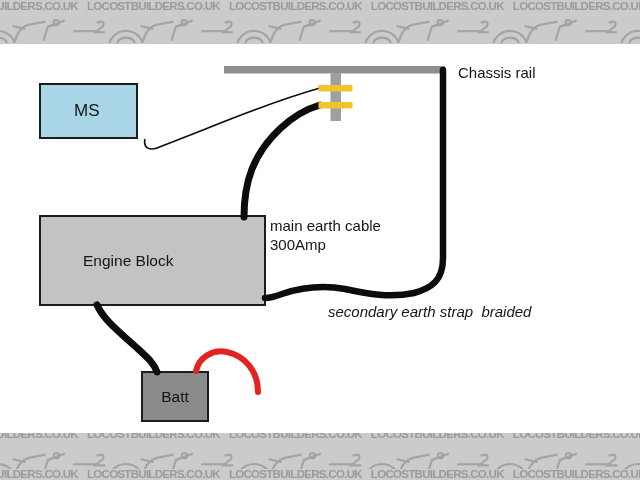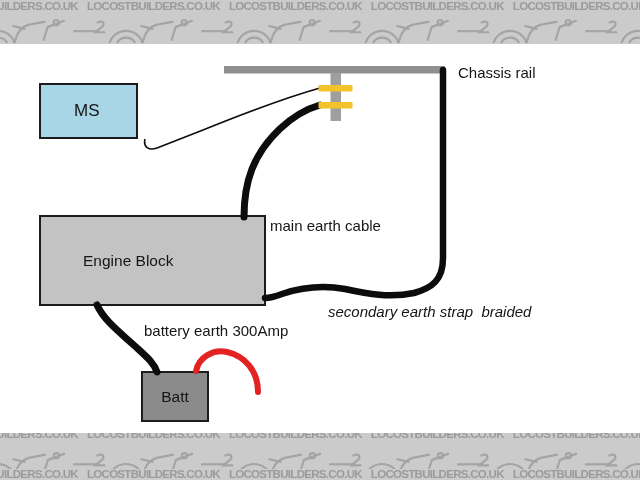--- a/index.html
+++ b/index.html
@@ -161,23 +161,23 @@
 
     <path d="M196,371 C199,357 213,349 227,352 C245,356 258,371 258,392" fill="none" stroke="#e32222" stroke-width="6" stroke-linecap="round"></path>
 
     <rect x="318.5" y="85" width="34" height="6.5" rx="1" fill="#f2c32a"></rect>
     <rect x="318.5" y="102" width="34" height="6.5" rx="1" fill="#f2c32a"></rect>
   </svg>
 
   <div class="dlabel lbl-chassis">Chassis rail</div>
   <div class="dlabel lbl-maincable">
     <div>main earth cable</div>
+    <div>300Amp</div>
   </div>
   <div class="dlabel lbl-secondary">secondary earth strap  braided</div>
-  <div class="dlabel lbl-battearth">battery earth 300Amp</div>
 
   <div class="wm-band wm-bottom" style="background-color: rgb(203, 203, 203);">
     <div class="wm-row wm-text-row row1" style="color: rgb(155, 155, 155);">
       <span>LOCOSTBUILDERS.CO.UK</span>
         <span>LOCOSTBUILDERS.CO.UK</span>
         <span>LOCOSTBUILDERS.CO.UK</span>
         <span>LOCOSTBUILDERS.CO.UK</span>
         <span>LOCOSTBUILDERS.CO.UK</span>
     </div>
     <div class="wm-row wm-logo-row">

